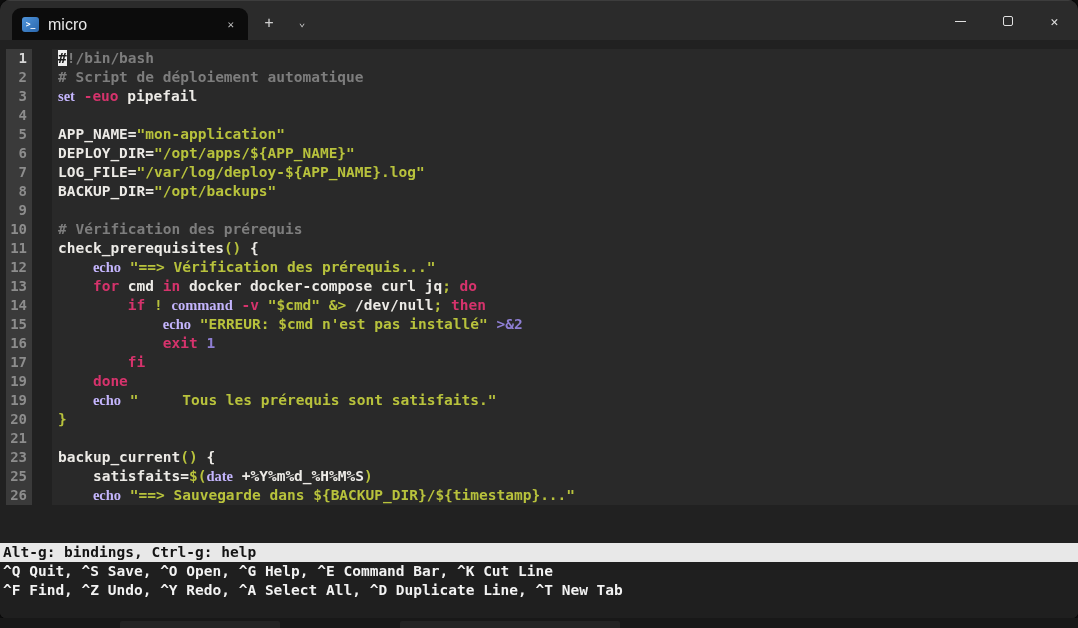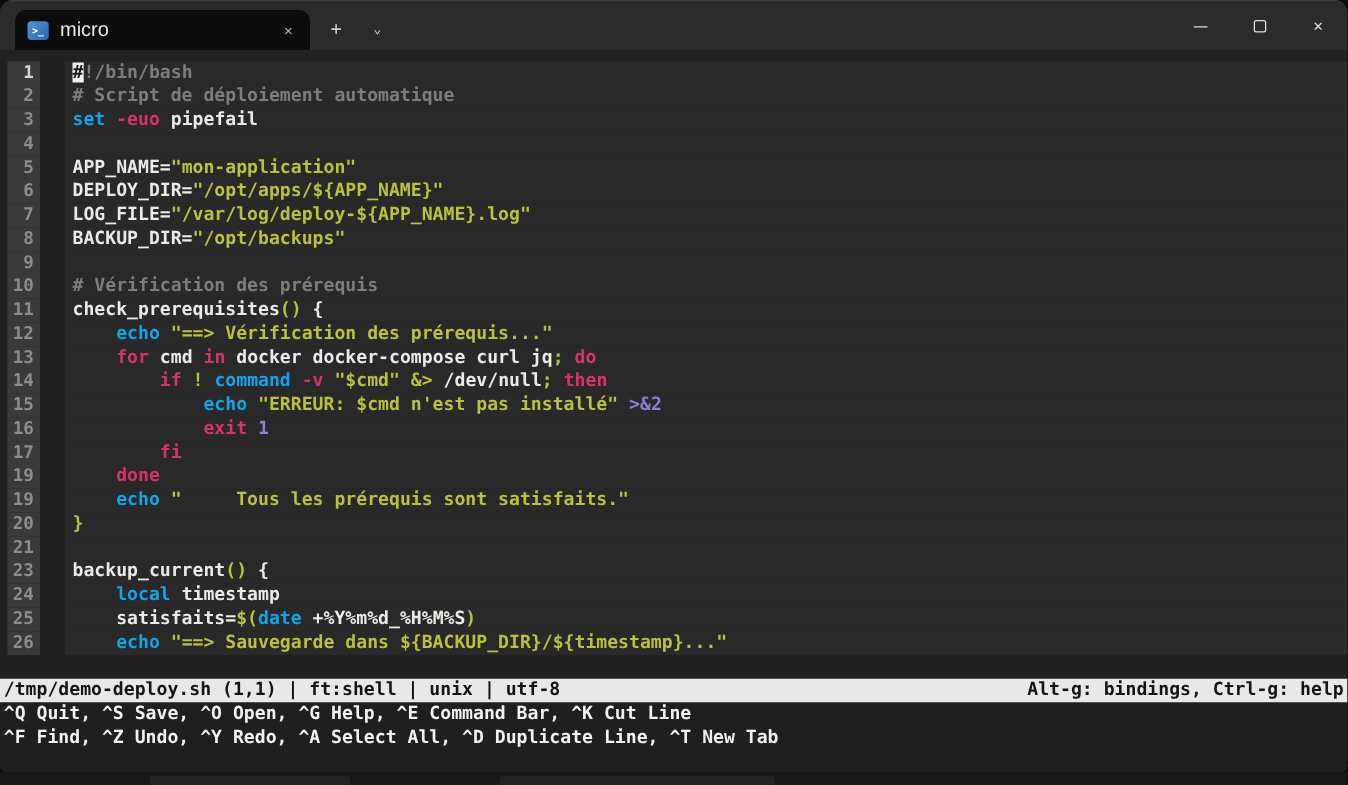--- a/index.html
+++ b/index.html
@@ -41,21 +41,21 @@
               background:#212121; font-weight:bold; font-size:14.5px; }
   .editor { position:absolute; left:0; top:0; width:100%; padding-top:9px; }
   .row { display:flex; height:19px; line-height:19px; }
   .gutter { flex:0 0 26px; margin-left:6px; background:#3a3a3a; color:#8d8d8d;
             text-align:right; padding-right:5px; font-size:14px; }
   .gutter.cur { color:#d6d6d6; }
   .code { flex:1; background:#292929; padding-left:6px; white-space:pre;margin-left:20px; }
 
   .tk-cm { color:#7d7d7d; }
   .tk-kw { color:#d6336c; }
-  .tk-fn { color:#0ea5e9; }
+  .tk-fn { color:#c4b5fd;font-family:Liberation Serif, serif; }
   .tk-st { color:#b8c23c; }
   .tk-op { color:#b8c23c; }
   .tk-nm { color:#8f7fd4; }
   .tk-tx { color:#eceae6;text-align:right; }
   .tk-cur { background:#f0f0f0; color:#1c1c1c; }
 
   
   .statusbar { position:absolute; left:0; top:503px; width:100%; height:19px;
                background:#e8e8e8; color:#141414; display:flex;
                justify-content:space-between; line-height:19px; padding:0 3px;
@@ -180,35 +180,30 @@
         </div>
         <div class="row">
           <span class="gutter">21</span>
           <span class="code"></span>
         </div>
         <div class="row">
           <span class="gutter">23</span>
           <span class="code"><span class="tk-tx">backup_current</span><span class="tk-op">()</span><span class="tk-tx"> {</span></span>
         </div>
         <div class="row">
-          <span class="gutter">24</span>
-          <span class="code"><span class="tk-tx">    </span><span class="tk-fn">local</span><span class="tk-tx"> timestamp</span></span>
-        </div>
-        <div class="row">
           <span class="gutter">25</span>
           <span class="code"><span class="tk-tx">    satisfaits=</span><span class="tk-op">$(</span><span class="tk-fn">date</span><span class="tk-tx"> +%Y%m%d_%H%M%S</span><span class="tk-op">)</span></span>
         </div>
         <div class="row">
           <span class="gutter">26</span>
           <span class="code"><span class="tk-tx">    </span><span class="tk-fn">echo</span><span class="tk-tx"> </span><span class="tk-st">"==&gt; Sauvegarde dans ${BACKUP_DIR}/${timestamp}..."</span></span>
         </div>
       </div>
 
     <div class="statusbar">
-      <span>/tmp/demo-deploy.sh (1,1) | ft:shell | unix | utf-8</span>
       <span>Alt-g: bindings, Ctrl-g: help</span>
     </div>
 
     <div class="helpline help2">^F Find, ^Z Undo, ^Y Redo, ^A Select All, ^D Duplicate Line, ^T New Tab</div>
     <div class="helpline help1">^Q Quit, ^S Save, ^O Open, ^G Help, ^E Command Bar, ^K Cut Line</div>
     <div class="term-rest"></div>
   </div>
 </div>
 
 <div class="bottom-strip">

